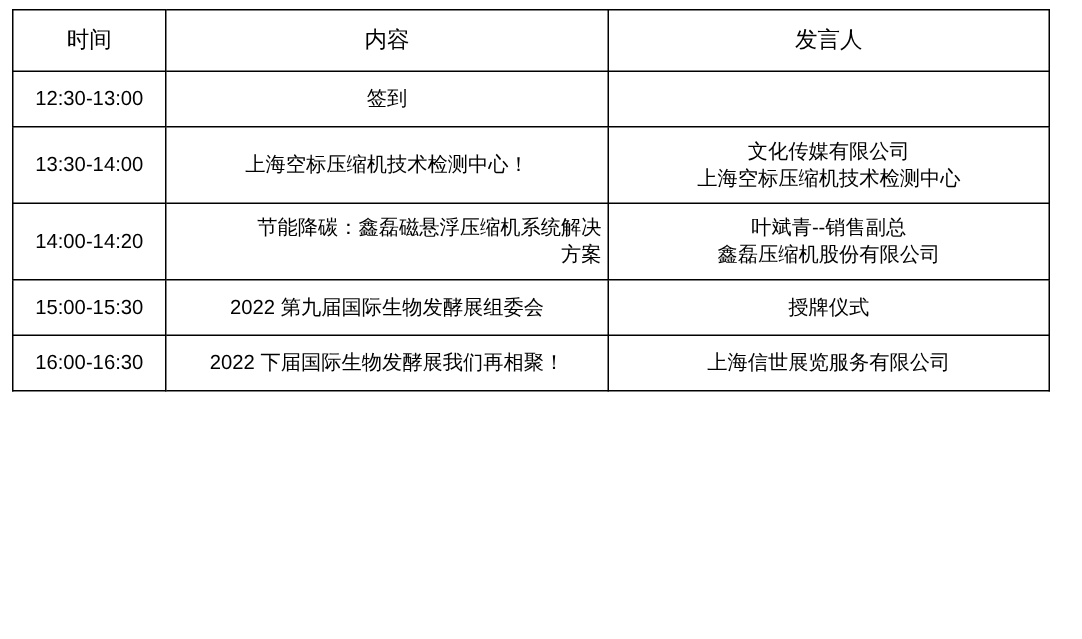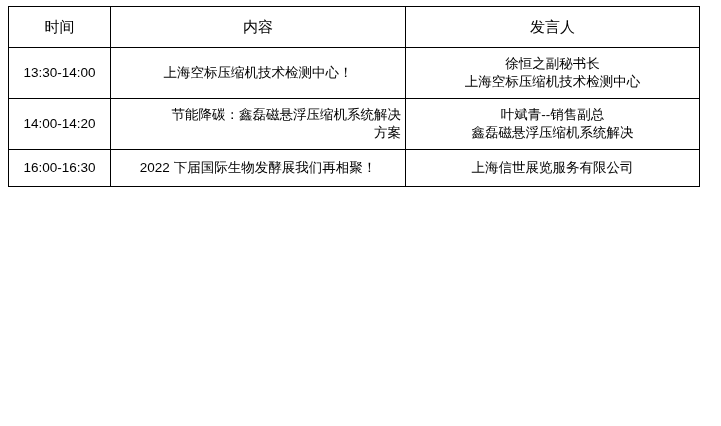--- a/index.html
+++ b/index.html
@@ -72,39 +72,57 @@
       <col class="c-speaker">
     </colgroup>
     <thead>
       <tr>
         <th>时间</th>
         <th>内容</th>
         <th>发言人</th>
       </tr>
     </thead>
     <tbody id="agenda-body">
+        <tr class="row-short">
+          <td class="time">12:30-13:00</td>
+          <td class="content">
+            <span class="line">签到</span>
+          </td>
+          <td class="speaker">
+            <span class="line"></span>
+          </td>
+        </tr>
         <tr class="row-tall">
           <td class="time">13:30-14:00</td>
           <td class="content">
             <span class="line">上海空标压缩机技术检测中心！</span>
           </td>
           <td class="speaker">
-            <span class="line">徐恒之副秘书长</span>
+            <span class="line">文化传媒有限公司</span>
             <span class="line">上海空标压缩机技术检测中心</span>
           </td>
         </tr>
         <tr class="row-tall">
           <td class="time">14:00-14:20</td>
           <td class="content lead">
             <span class="line">节能降碳：鑫磊磁悬浮压缩机系统解决</span>
             <span class="line">方案</span>
           </td>
           <td class="speaker">
             <span class="line">叶斌青--销售副总</span>
-            <span class="line">鑫磊磁悬浮压缩机系统解决</span>
+            <span class="line">鑫磊压缩机股份有限公司</span>
+          </td>
+        </tr>
+        <tr class="row-short">
+          <td class="time">15:00-15:30</td>
+          <td class="content">
+            <span class="line">2022 第九届国际生物发酵展组委会</span>
+          </td>
+          <td class="speaker">
+            <span class="line">授牌仪式</span>
           </td>
         </tr>
         <tr class="row-short">
           <td class="time">16:00-16:30</td>
           <td class="content">
             <span class="line">2022 下届国际生物发酵展我们再相聚！</span>
           </td>
           <td class="speaker">
             <span class="line">上海信世展览服务有限公司</span>
           </td>

